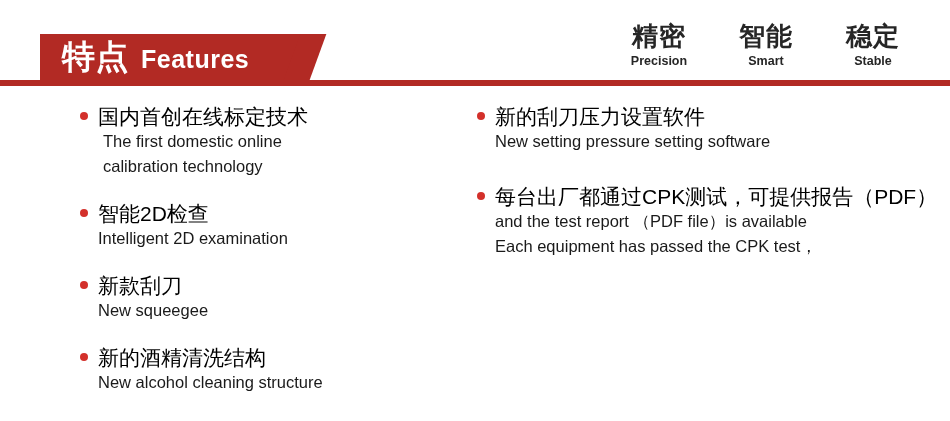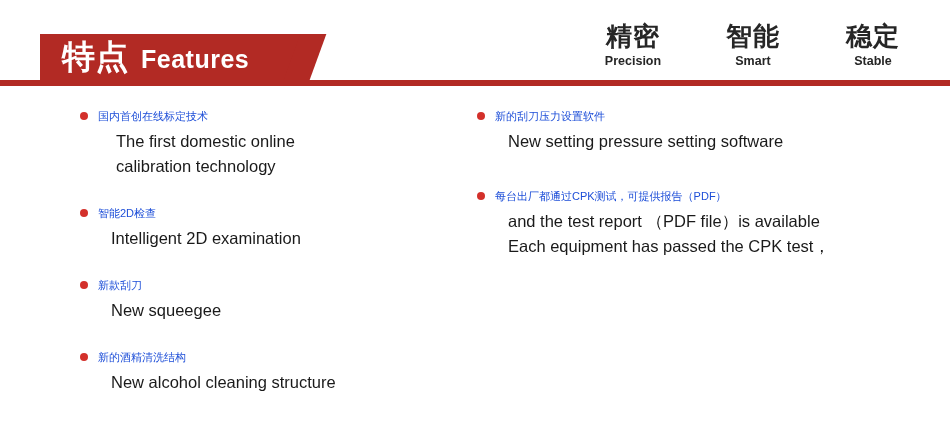--- a/index.html
+++ b/index.html
@@ -64,21 +64,21 @@
     height: 6px;
     background: #b22a24;
   }
 
   
   .keywords {
     position: absolute;
     right: 32px;
     top: 20px;
     display: flex;
-    gap: 30px;
+    gap: 17px;
   }
   .kw {
     text-align: center;
     width: 90px;
   }
   .kw-cn {
     color: #262626;
     font-size: 26px;
     font-weight: bold;
     line-height: 32px;
@@ -121,31 +121,30 @@
   .bullet {
     position: absolute;
     left: -18px;
     top: 8px;
     width: 8px;
     height: 8px;
     border-radius: 50%;
     background: #d3302b;
   }
   .line-cn {
-    color: #1d4ed8;
-    font-size: 11px;
+    color: #000000;
+    font-size: 21px;
     line-height: 25px;
     white-space: nowrap;
   }
   .line-en {
     color: #1a1a1a;
     font-size: 16.5px;
     line-height: 25px;
     white-space: nowrap;
-    margin-left: 13px;
   }
   .indent1 { padding-left: 5px; }
 </style>
 </head>
 <body>
 
 <div class="slide">
 
   <div class="header">
     <div class="header-bar"></div>

